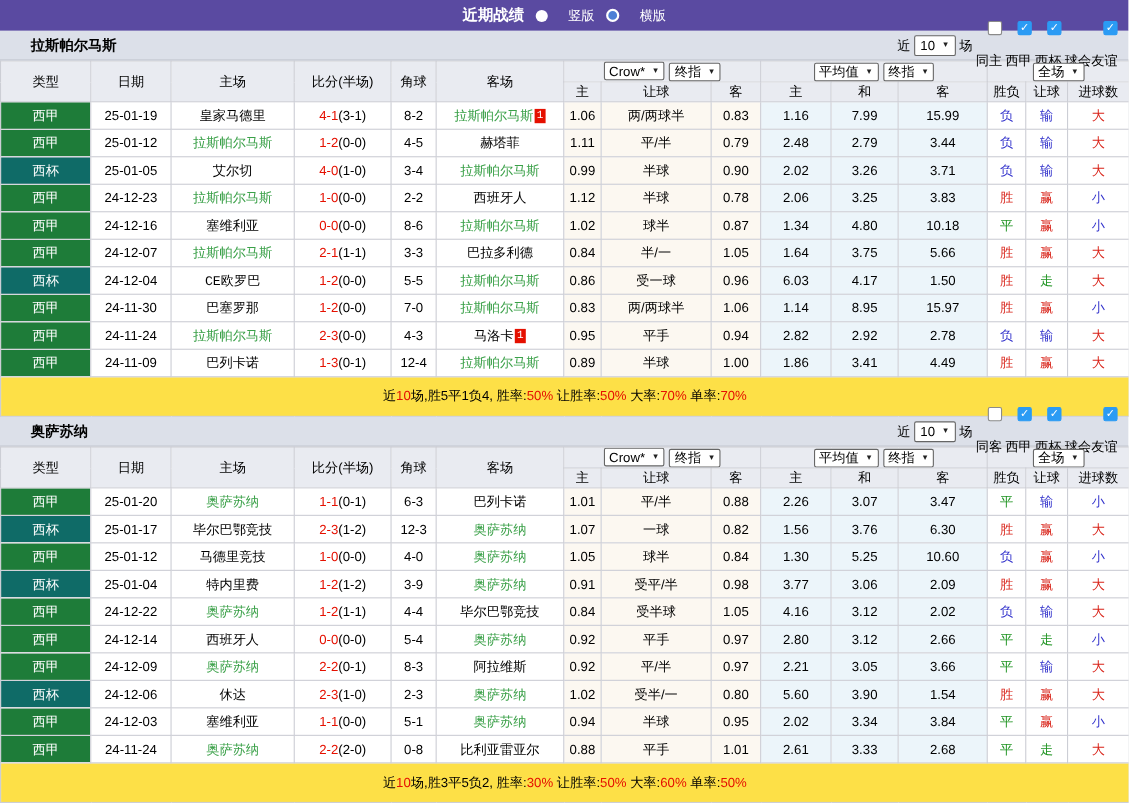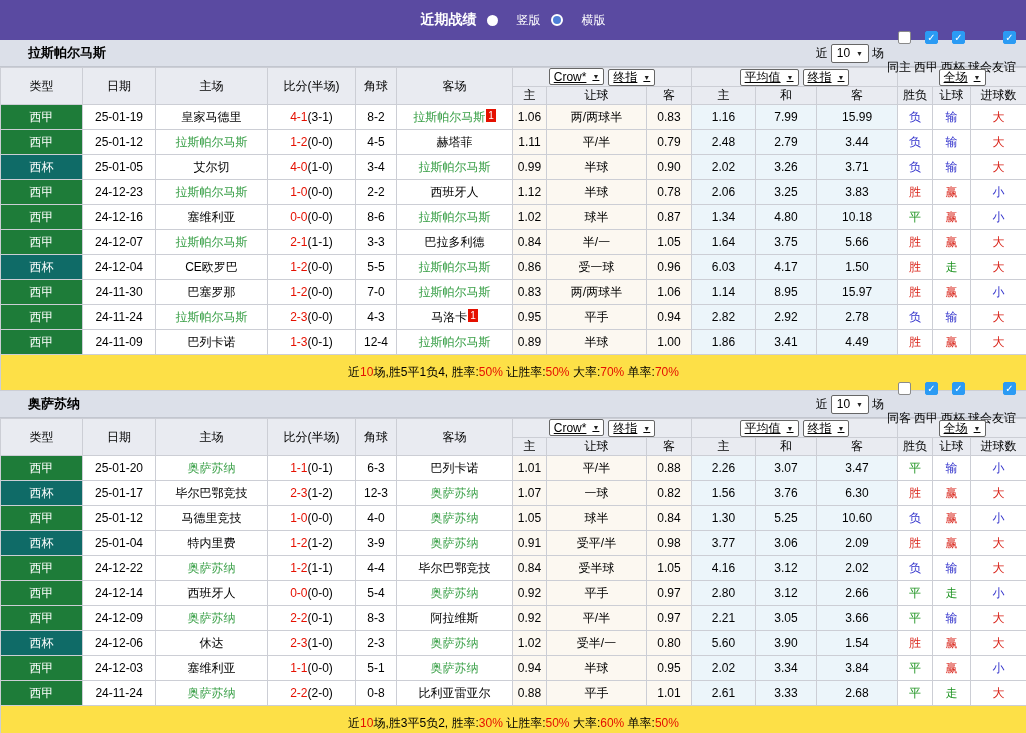--- a/index.html
+++ b/index.html
@@ -4,21 +4,21 @@
 <style>
   * { box-sizing: border-box; }
   html,body { margin:0; padding:0; }
   body {
     width:1026px;
     font-family:"Liberation Sans","DejaVu Sans",sans-serif;
     font-size:12px; color:#000; background:#fff;
   }
   
   .topbar {
-    height:40px; background:#5a4aa1; color:#fff;
+    height:28px; background:#5a4aa1; color:#fff;
     display:flex; align-items:center; justify-content:center; gap:10px;
   }
   .topbar .title { font-weight:bold; font-size:14px; }
   .radio-group { display:flex; align-items:center; gap:19px; cursor:pointer; }
   .radio { width:11px; height:11px; border-radius:50%; display:inline-block; }
   .radio.on  { background:#fff; }
   .radio.off { width:12px; height:12px; border:2px solid #fff; background:#4d7fd6; }
   
   .section-bar {
     height:27px; background:#dce0e9; border-bottom:1px solid #c2c6cf;
@@ -42,25 +42,25 @@
   
   table { width:1026px; border-collapse:collapse; table-layout:fixed; }
   th,td {
     border:1px solid #ccced5; text-align:center; padding:0;
     height:25px; overflow:hidden; white-space:nowrap; font-weight:normal;
   }
   thead th { background:#e9ebf1; }
   thead .grp-row th { height:19px; }
   thead .sub-row th { height:18px; }
   thead .lbl { height:39px;margin-left:44px; }
-  thead .grp .sel { height:17px; padding:0 4px; margin:0 2px;text-decoration:underline; }
+  thead .grp .sel { height:17px; padding:0 4px; margin:0 2px; }
   td.type { color:#fff; }
   td.type.liga { background:#1e7c39; }
   td.type.cup  { background:#0f6b67; }
-  td.team { cursor:pointer; }
+  td.team { cursor:pointer;font-family:Liberation Mono, monospace; }
   .self { color:#3aa048; }
   .score-main { color:#e51000; }
   .badge {
     display:inline-block; background:#e51000; color:#fff;
     font-size:10px; line-height:13px; padding:0 2px; margin-left:1px;
     vertical-align:2px;
   }
   td.col-crow { background:#fcf8f1; }
   td.col-avg  { background:#ecf5fa; }
   .r-red   { color:#d9241a; }

